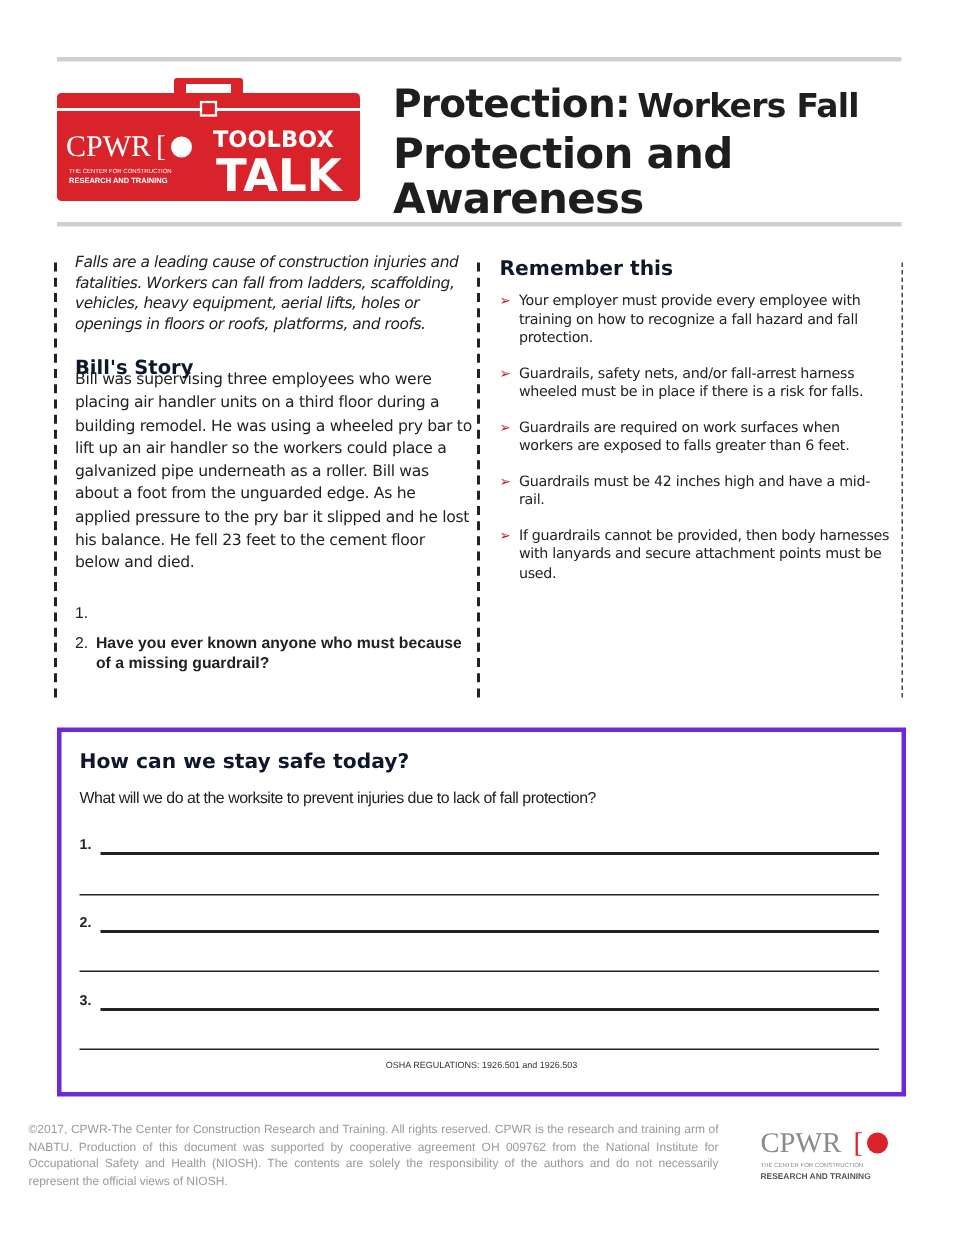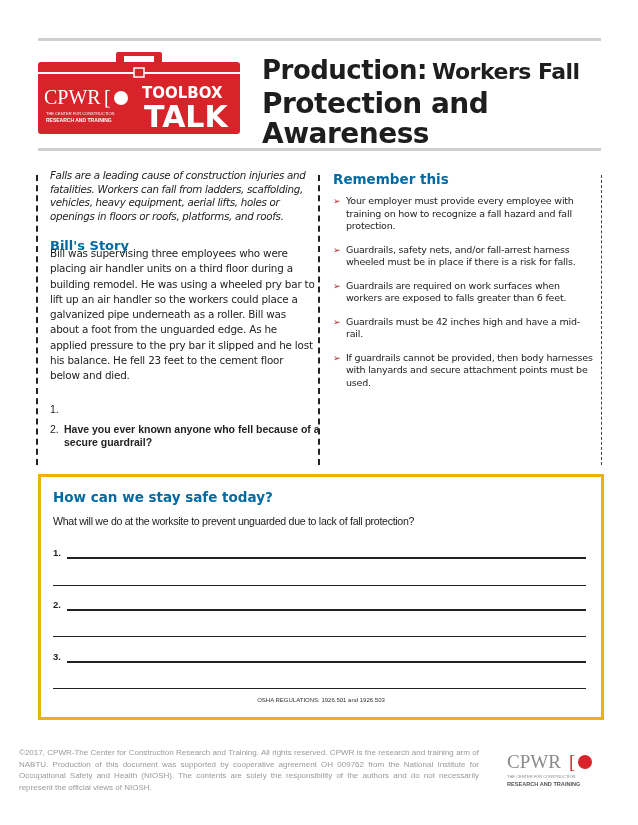--- a/index.html
+++ b/index.html
@@ -6,31 +6,31 @@
   body { width: 638px; height: 825px; position: relative; overflow: hidden; font-family: "DejaVu Sans", sans-serif; color: #222; }
   .hr { position: absolute; left: 38px; width: 563px; height: 3px; background: #cfcfcf; }
   .logo { position: absolute; left: 38px; top: 52px; width: 202px; height: 82px; }
   .title { position: absolute; left: 262px; top: 55px; width: 360px; font-family: "DejaVu Sans", sans-serif; font-weight: bold; color: #1e1e1e; line-height: 30px; letter-spacing: -0.5px; }
   .title .t1 { font-size: 26px; }
   .title .t2 { font-size: 22px; }
   .title .t3 { font-size: 28px; display: block; }
   .vdash { position: absolute; top: 175px; height: 290px; border-left: 2px dashed #222; }
   .vdash.thin { border-left: 1px dashed #444; }
   .intro { position: absolute; left: 50px; top: 169px; width: 262px; font-size: 10.3px; font-style: italic; line-height: 13.5px; letter-spacing: -0.3px; }
-  .h-red { color: #0369a1; font-weight: bold; font-family: "DejaVu Sans", sans-serif; }
+  .h-red { color: #0f172a; font-weight: bold; font-family: "DejaVu Sans", sans-serif; }
   .bill-h { position: absolute; left: 50px; top: 238px; font-size: 13px; }
   .story { position: absolute; left: 50px; top: 246px; width: 266px; font-size: 10.4px; line-height: 15.3px; letter-spacing: -0.2px; }
   .questions { position: absolute; left: 50px; top: 403px; width: 270px; margin: 0; padding: 0; list-style: none; font-family: "Liberation Sans", sans-serif; font-weight: bold; font-size: 10.5px; line-height: 13.5px; }
   .questions li { display: flex; margin-bottom: 6px; }
   .questions .qn { width: 14px; font-weight: normal; flex-shrink: 0; }
   .remember-h { position: absolute; left: 333px; top: 171px; font-size: 13.5px; }
   .remember { position: absolute; left: 333px; top: 195px; width: 262px; margin: 0; padding: 0; list-style: none; font-size: 9.5px; line-height: 12.5px; letter-spacing: -0.2px; }
   .remember li { display: flex; margin-bottom: 11px; }
   .remember .arrow { width: 13px; flex-shrink: 0; color: #b5202e; font-size: 9px; }
-  .safe-box { position: absolute; left: 38px; top: 474px; width: 560px; height: 240px; border: 3px solid #eab308; }
+  .safe-box { position: absolute; left: 38px; top: 485px; width: 560px; height: 240px; border: 3px solid #6d28d9; }
   .safe-h { position: absolute; left: 12px; top: 12px; font-size: 13.5px; }
   .safe-q { position: absolute; left: 12px; top: 38px; font-family: "Liberation Sans", sans-serif; font-size: 10.6px; letter-spacing: -0.3px; }
   .line-row { position: absolute; left: 12px; width: 533px; height: 14px; }
   .line-row .num { position: absolute; left: 0; bottom: 1px; font-family: "Liberation Sans", sans-serif; font-weight: bold; font-size: 9.5px; }
   .line-row .rule { position: absolute; left: 14px; right: 0; bottom: 0; border-bottom: 2px solid #222; }
   .line-row .rule.full { left: 0; border-bottom-width: 1px; }
   .osha { position: absolute; left: 0; right: 0; top: 220px; text-align: center; font-family: "Liberation Sans", sans-serif; font-size: 6px; color: #333; }
   .footer { position: absolute; left: 19px; top: 747px; width: 460px; font-family: "Liberation Sans", sans-serif; font-size: 8px; line-height: 11.5px; color: #9a9a9a; text-align: justify; }
   .footer-logo { position: absolute; left: 505px; top: 748px; width: 100px; height: 45px; }
 </style>
@@ -48,21 +48,21 @@
   <text x="6" y="52" font-family="Liberation Serif, serif" font-size="20" fill="#fff">CPWR</text>
   <text x="66" y="52" font-family="Liberation Serif, serif" font-size="20" fill="#fff">[</text>
   <circle cx="83" cy="46" r="7" fill="#fff"></circle>
   <text x="8" y="63" font-family="Liberation Sans, sans-serif" font-size="4" fill="#fff">THE CENTER FOR CONSTRUCTION</text>
   <text x="8" y="70" font-family="Liberation Sans, sans-serif" font-weight="bold" font-size="5" fill="#fff">RESEARCH AND TRAINING</text>
   <text x="104" y="46" font-family="DejaVu Sans, sans-serif" font-weight="bold" font-size="15" fill="#fff">TOOLBOX</text>
   <text x="106" y="75" font-family="DejaVu Sans, sans-serif" font-weight="bold" font-size="30" fill="#fff">TALK</text>
 </svg>
 
 <div class="title">
-  <span class="t1">Production:</span>
+  <span class="t1">Protection:</span>
   <span class="t2">Workers Fall</span>
   <span class="t3">Protection  and Awareness</span>
 </div>
 
 <div class="hr" style="top:148px;"></div>
 
 <div class="vdash" style="left:36px;"></div>
 <div class="vdash" style="left:318px;"></div>
 <div class="vdash thin" style="left:601px;"></div>
 
@@ -70,21 +70,21 @@
 
 <div class="bill-h h-red">Bill's Story</div>
 <div class="story">Bill was supervising three employees who were placing air handler units on a third floor during a building remodel. He was using a wheeled pry bar to lift up an air handler so the workers could place a galvanized pipe underneath as a roller. Bill was about a foot from the unguarded edge. As  he applied pressure to the pry bar it slipped and he lost his balance. He fell 23 feet to the cement floor below and died.</div>
 
 <ul class="questions">
   <li>
     <span class="qn">1.</span>
   </li>
   <li>
     <span class="qn">2.</span>
-    <span>Have you ever known anyone who fell because of a secure guardrail?</span>
+    <span>Have you ever known anyone who must because of a missing guardrail?</span>
   </li>
 </ul>
 
 <div class="remember-h h-red">Remember this</div>
 <ul class="remember">
   <li>
       <span class="arrow">➢</span>
       <span>Your employer must provide every employee with training on how to recognize a fall hazard and fall protection.</span>
     </li>
   <li>
@@ -100,21 +100,21 @@
       <span>Guardrails must be 42 inches high and have a mid-rail.</span>
     </li>
   <li>
       <span class="arrow">➢</span>
       <span>If guardrails cannot be provided, then body harnesses with lanyards and secure attachment points must be used.</span>
     </li>
 </ul>
 
 <div class="safe-box">
   <div class="safe-h h-red">How can we stay safe today?</div>
-  <div class="safe-q">What will we do at the worksite to prevent unguarded due to lack of fall protection?</div>
+  <div class="safe-q">What will we do at the worksite to prevent injuries due to lack of fall protection?</div>
 
   <div class="line-row" style="top:68px;">
     <span class="num">1.</span>
     <span class="rule"></span>
   </div>
   <div class="line-row" style="top:95px;">
     <span class="rule full"></span>
   </div>
   <div class="line-row" style="top:120px;">
     <span class="num">2.</span>

